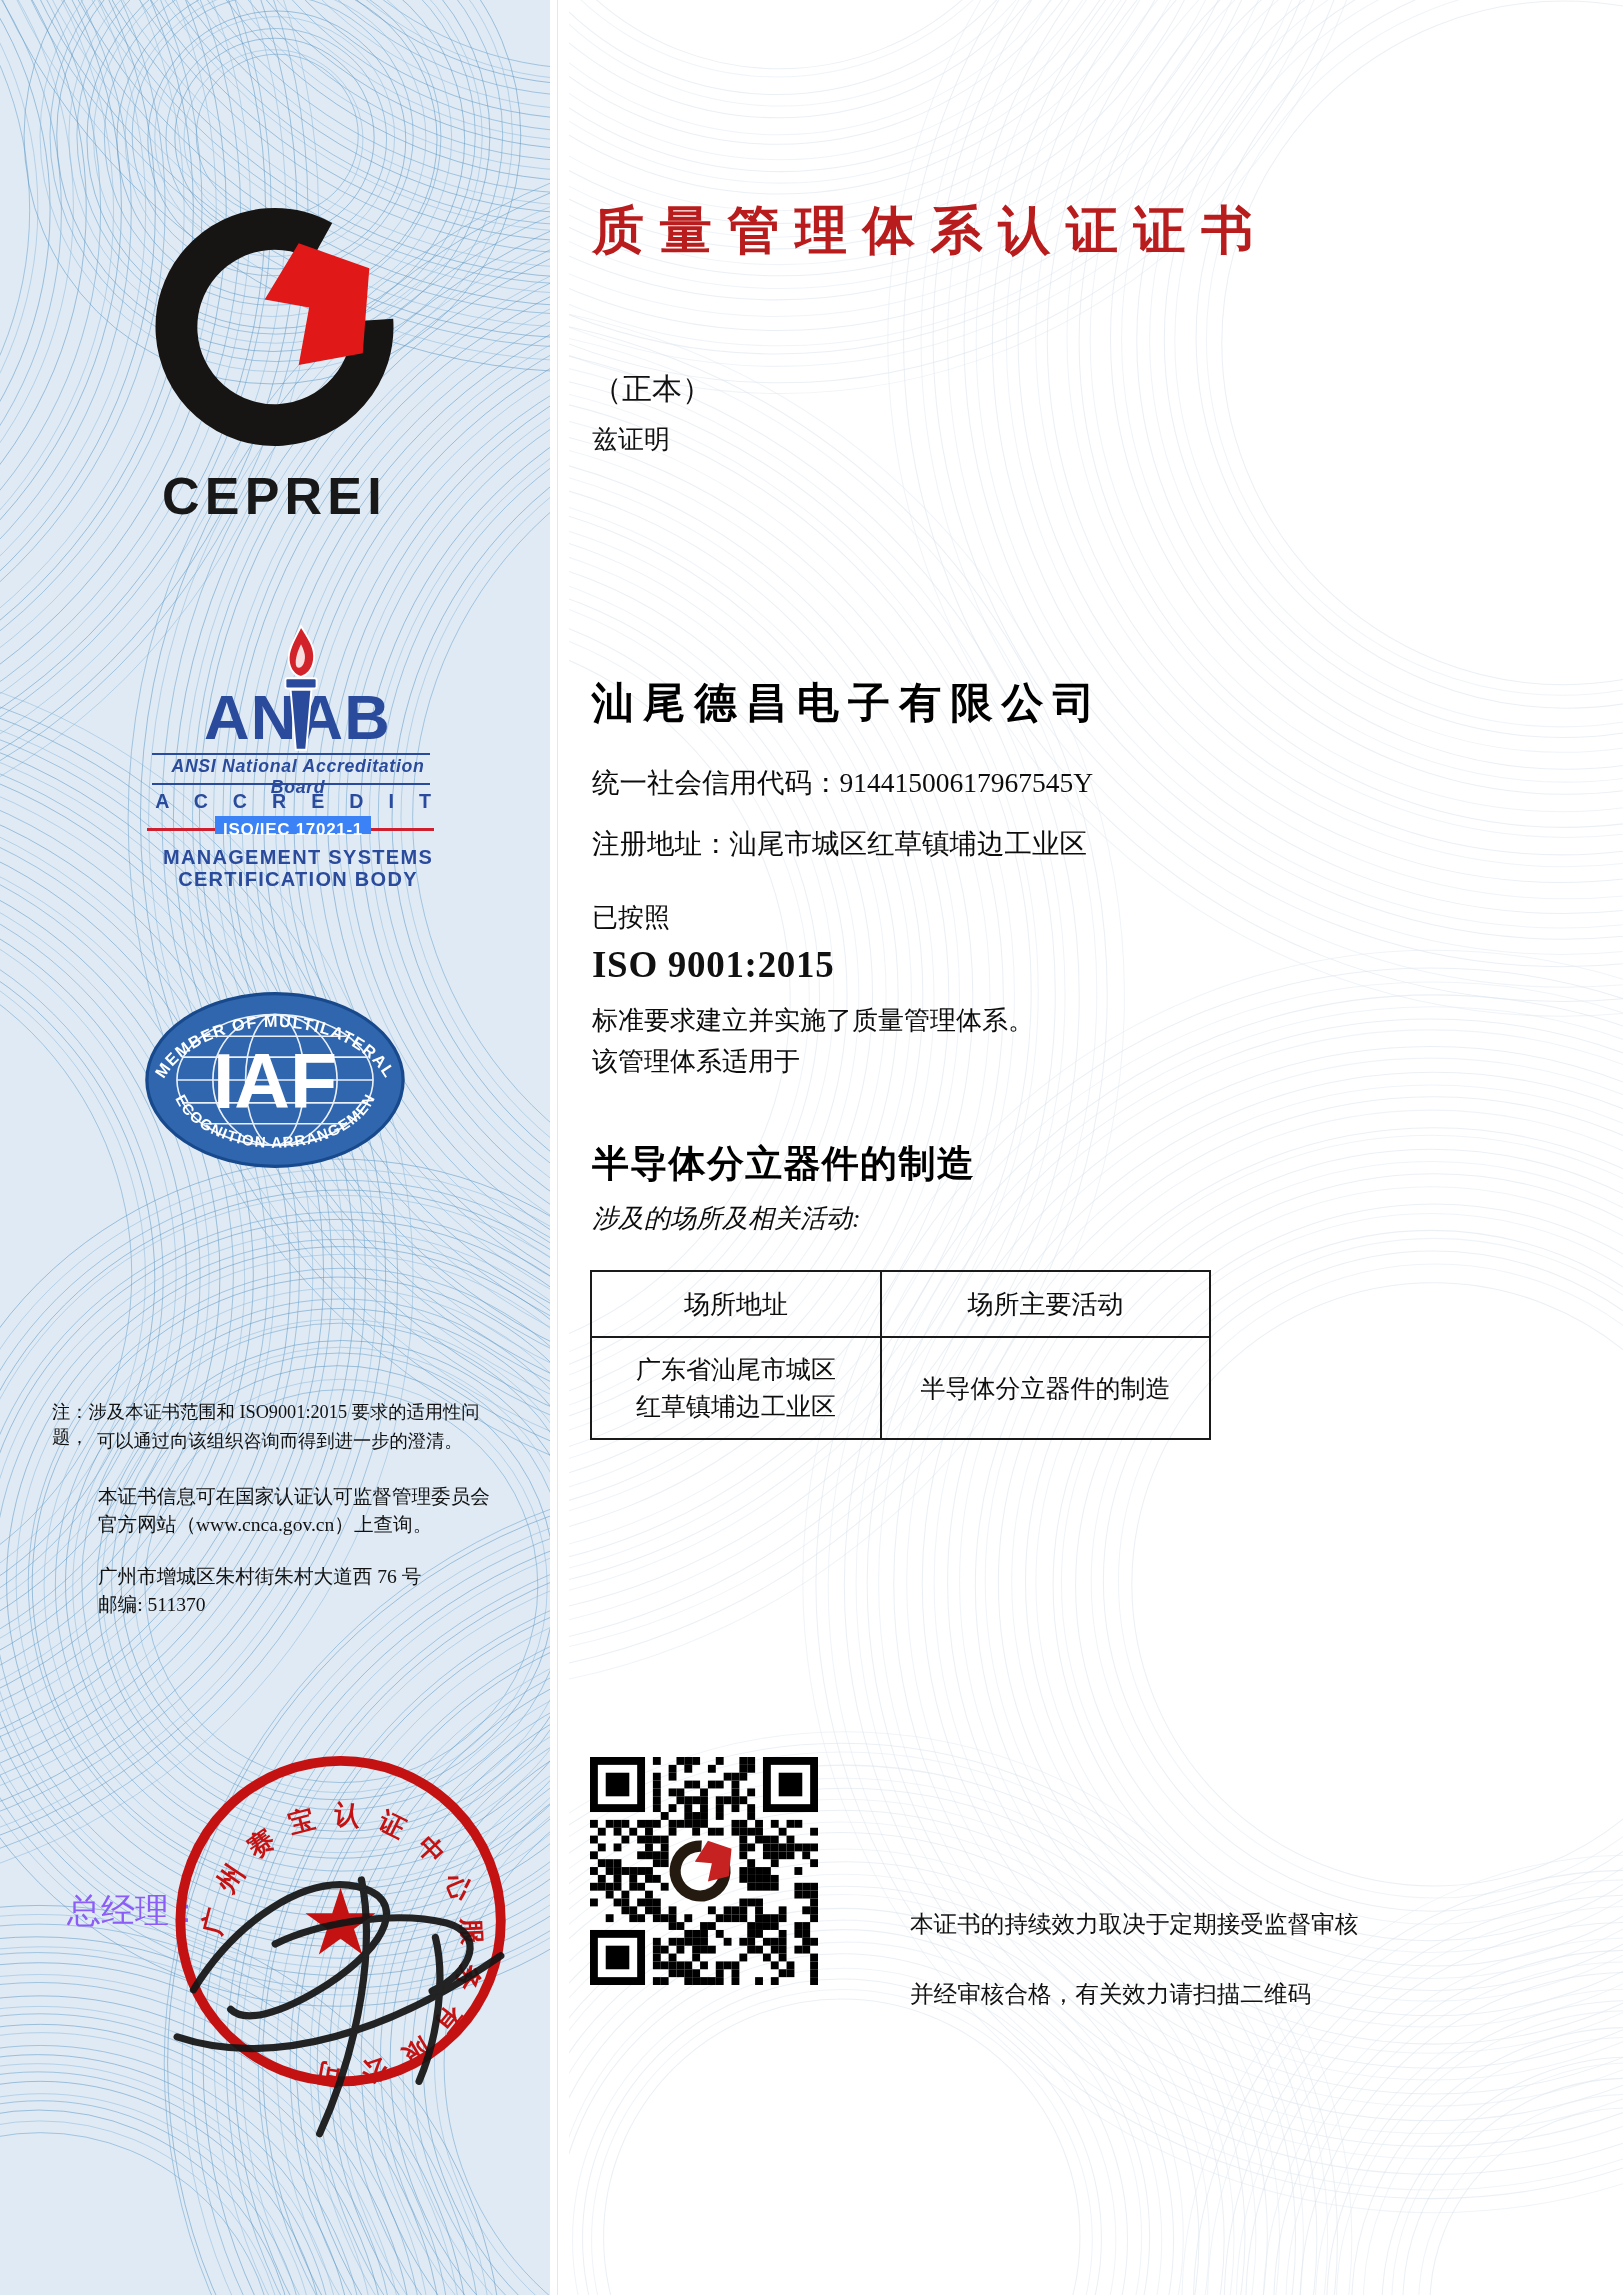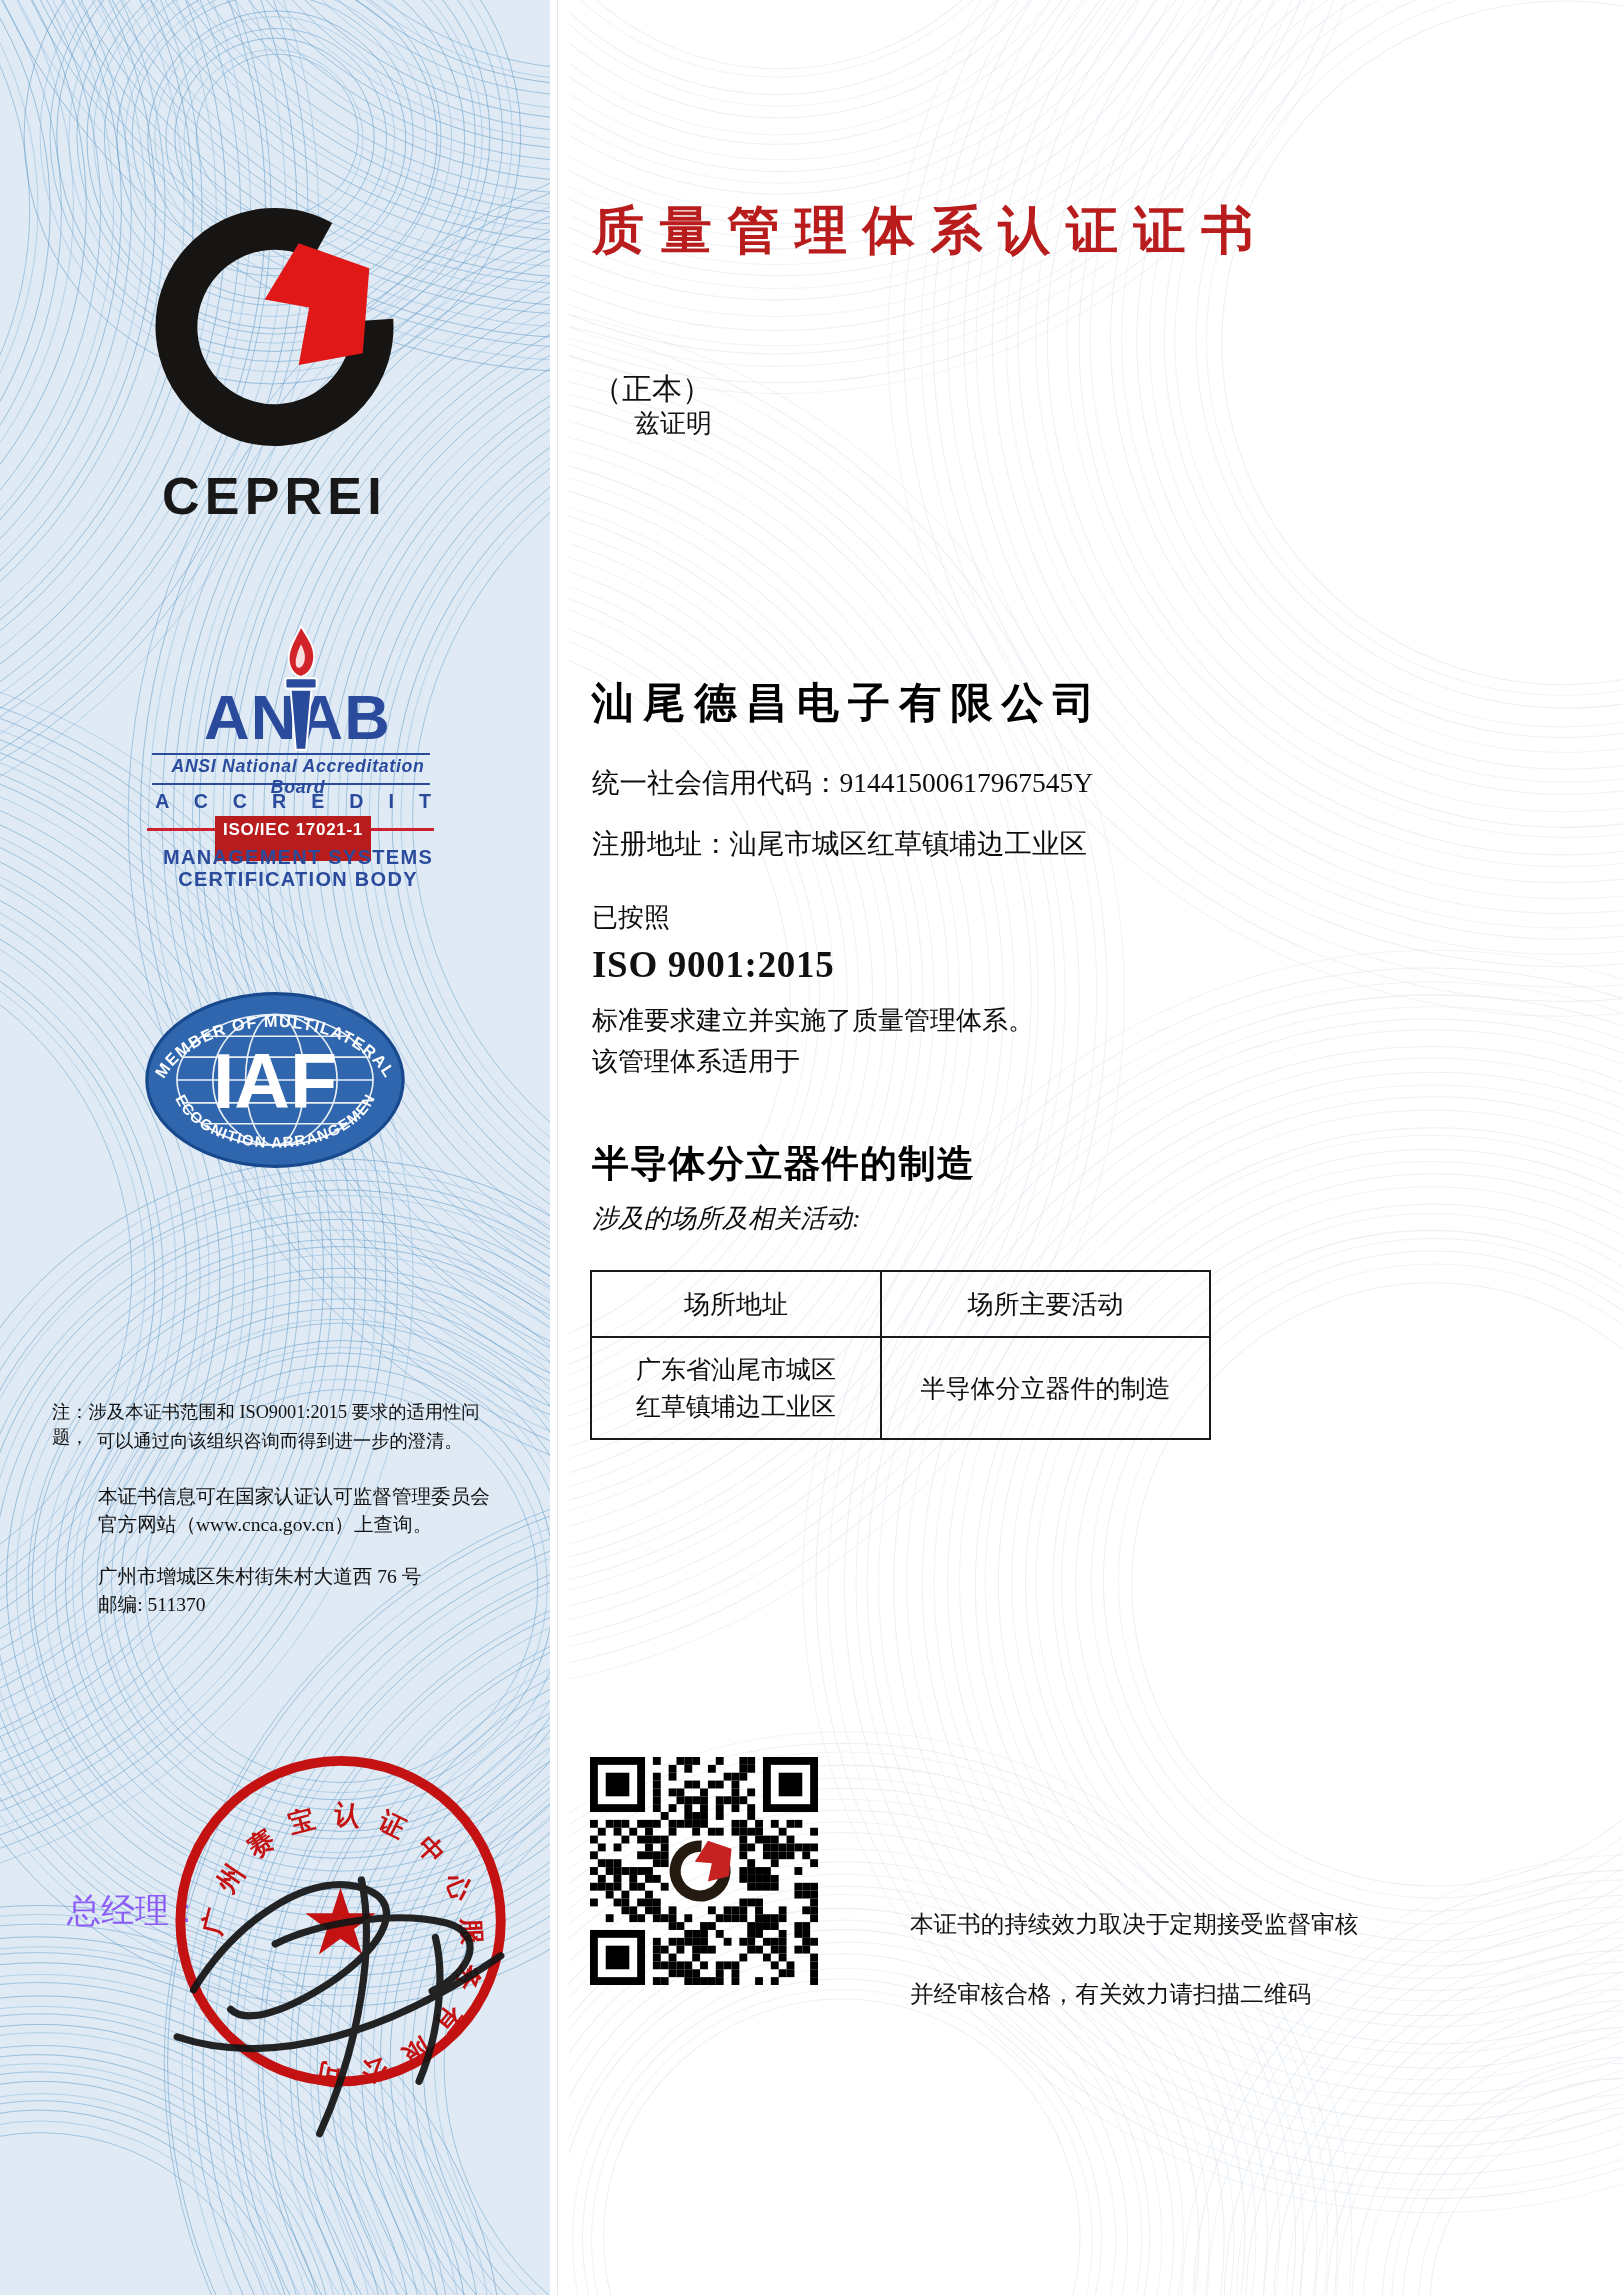--- a/index.html
+++ b/index.html
@@ -17,37 +17,37 @@
       font-family:"Liberation Sans","DejaVu Sans",sans-serif;font-weight:800;font-size:52px;
       letter-spacing:5.2px;color:#181818;}
   
   .anab{position:absolute;left:157px;top:622px;width:281px;text-align:center;color:#2a4a9c;
         font-family:"Liberation Sans","DejaVu Sans",sans-serif;}
   .anab-word{position:absolute;left:0;top:64px;width:281px;font-size:63px;font-weight:800;letter-spacing:1.3px;line-height:63px;}
   .anab-rule{position:absolute;left:-5.2px;width:278px;height:2px;background:#2a4a9c;}
   .anab-ansi{position:absolute;left:-13px;top:134px;width:308px;font-size:17.7px;font-weight:700;font-style:italic;letter-spacing:0.7px;}
   .anab-accredited{position:absolute;left:-13px;top:168px;width:308px;font-size:19.6px;font-weight:700;letter-spacing:9.8px;}
   .anab-redline{position:absolute;left:-9.8px;top:206px;width:287px;height:2.6px;background:#cf2030;}
-  .anab-badge{position:absolute;left:58px;top:194px;width:156px;height:45px;background:#b91c1c;color:#fff;
+  .anab-badge{position:absolute;left:58px;top:194px;width:156px;height:18px;background:#3b82f6;color:#fff;
       font-size:17px;font-weight:700;line-height:27.5px;letter-spacing:0.7px;}
   .anab-ms{position:absolute;left:-13px;top:224px;width:308px;font-size:20px;font-weight:700;letter-spacing:1.3px;line-height:22px;}
   
   .reg-block{position:absolute;left:49px;top:1178px;width:458px;font-size:27.5px;line-height:41px;color:#0d0d0d;}
   
   .note1{position:absolute;left:52px;top:1399px;width:452px;font-size:18.3px;color:#111;}
   .note2{position:absolute;left:97px;top:1428px;width:406px;font-size:18.3px;color:#111;}
   .info1{position:absolute;left:98px;top:1483px;width:406px;font-size:19.6px;}
   .info2{position:absolute;left:98px;top:1511px;width:406px;font-size:19.6px;}
   .addr1{position:absolute;left:98px;top:1563px;width:406px;font-size:19.6px;}
   .addr2{position:absolute;left:98px;top:1591px;width:406px;font-size:19.6px;}
   .gm-label{position:absolute;left:67px;top:1888px;font-size:34px;font-family:"Liberation Sans","DejaVu Sans",sans-serif;color:#8b5cf6;}
   
   .title{position:absolute;left:592px;top:196px;width:982px;font-size:52px;font-weight:900;letter-spacing:15.7px;color:#b91c1c;}
   .copy-type{position:absolute;left:592px;top:369px;font-size:30px;}
-  .certify{position:absolute;left:592px;top:406px;font-size:26px;margin-left:42px;}
+  .certify{position:absolute;left:592px;top:422px;font-size:26px;}
   .company{position:absolute;left:592px;top:675px;font-size:42px;font-weight:800;letter-spacing:9.2px;color:#000;}
   .line42{position:absolute;left:592px;font-size:27.5px;color:#0c0c0c;}
   .iso{position:absolute;left:592px;top:943px;font-size:37px;font-weight:700;letter-spacing:0.7px;}
   .scope{position:absolute;left:592px;top:1139px;font-size:37px;font-weight:800;letter-spacing:1.3px;color:#000;}
   
   table.sites{position:absolute;left:590px;top:1270px;width:619px;border-collapse:collapse;
       font-size:25px;color:#0d0d0d;table-layout:fixed;}
   table.sites th,table.sites td{border:2px solid #1a1a1a;text-align:center;vertical-align:middle;font-weight:400;}
   table.sites th{height:62px;font-size:26px;border-radius:23px;}
   table.sites td{height:98px;white-space:pre-line;line-height:37px;}

